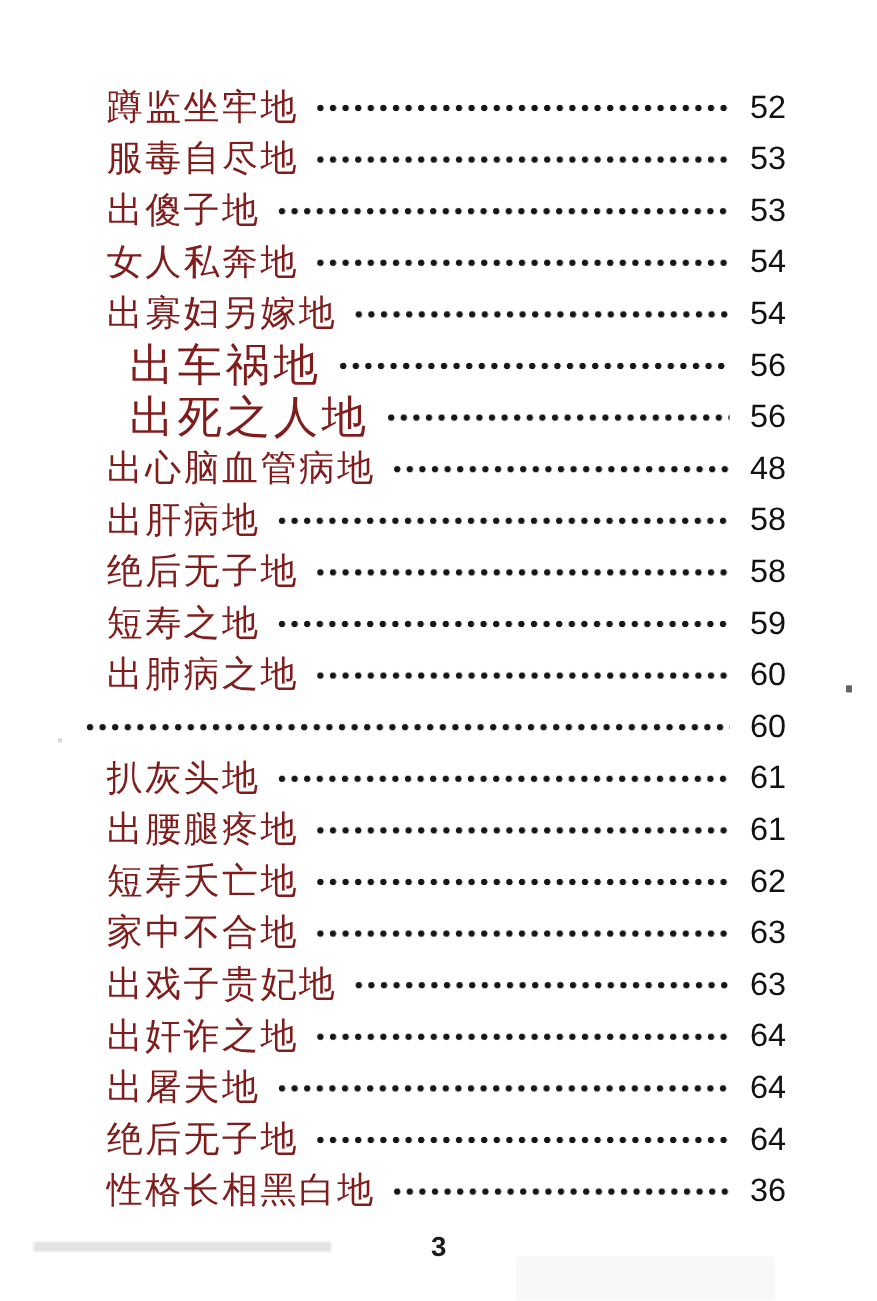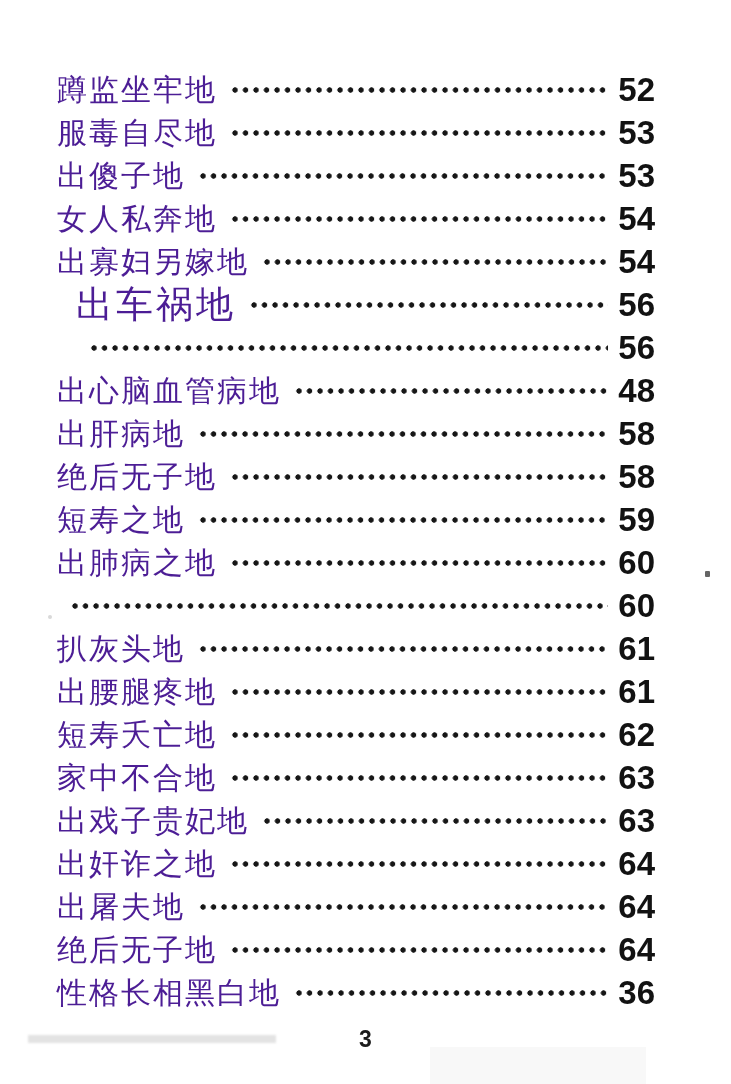--- a/index.html
+++ b/index.html
@@ -25,45 +25,46 @@
     display: flex;
     align-items: center;
     height: 43px;
     padding-left: 57px;
     padding-right: 76px;
     box-sizing: border-box;
   }
   .title {
     font-size: 30px;
     letter-spacing: 2px;
-    color: #4c1d95;
+    color: #7f1d1d;
     white-space: nowrap;
     line-height: 1;
+    margin-left: 32px;
   }
   .row.large {
     padding-left: 76px;
   }
   .row.large .title {
     font-size: 37px;
     letter-spacing: 3px;
   }
   .leader {
     flex: 1;
     height: 10px;
     margin-left: 13px;
     margin-right: 3px;
     background-image: radial-gradient(circle at 5px 5px, #161616 2.4px, rgba(0,0,0,0) 3px);
     background-size: 10.5px 10px;
     background-repeat: repeat-x;
     background-position: left center;
   }
   .pagenum {
     font-family: "Liberation Sans", sans-serif;
-    font-size: 33px;
-    font-weight: 700;
+    font-size: 27px;
+    font-weight: 400;
     color: #121212;
     min-width: 44px;
     text-align: right;
     line-height: 1;
   }
   .footer {
     position: absolute;
     left: 0;
     top: 1026px;
     width: 731px;
@@ -150,20 +151,21 @@
       <span class="pagenum">54</span>
     </div>
 
     <div class="row large">
       <span class="title">出车祸地</span>
       <span class="leader"></span>
       <span class="pagenum">56</span>
     </div>
 
     <div class="row large">
+      <span class="title">出死之人地</span>
       <span class="leader"></span>
       <span class="pagenum">56</span>
     </div>
 
     <div class="row">
       <span class="title">出心脑血管病地</span>
       <span class="leader"></span>
       <span class="pagenum">48</span>
     </div>
 

